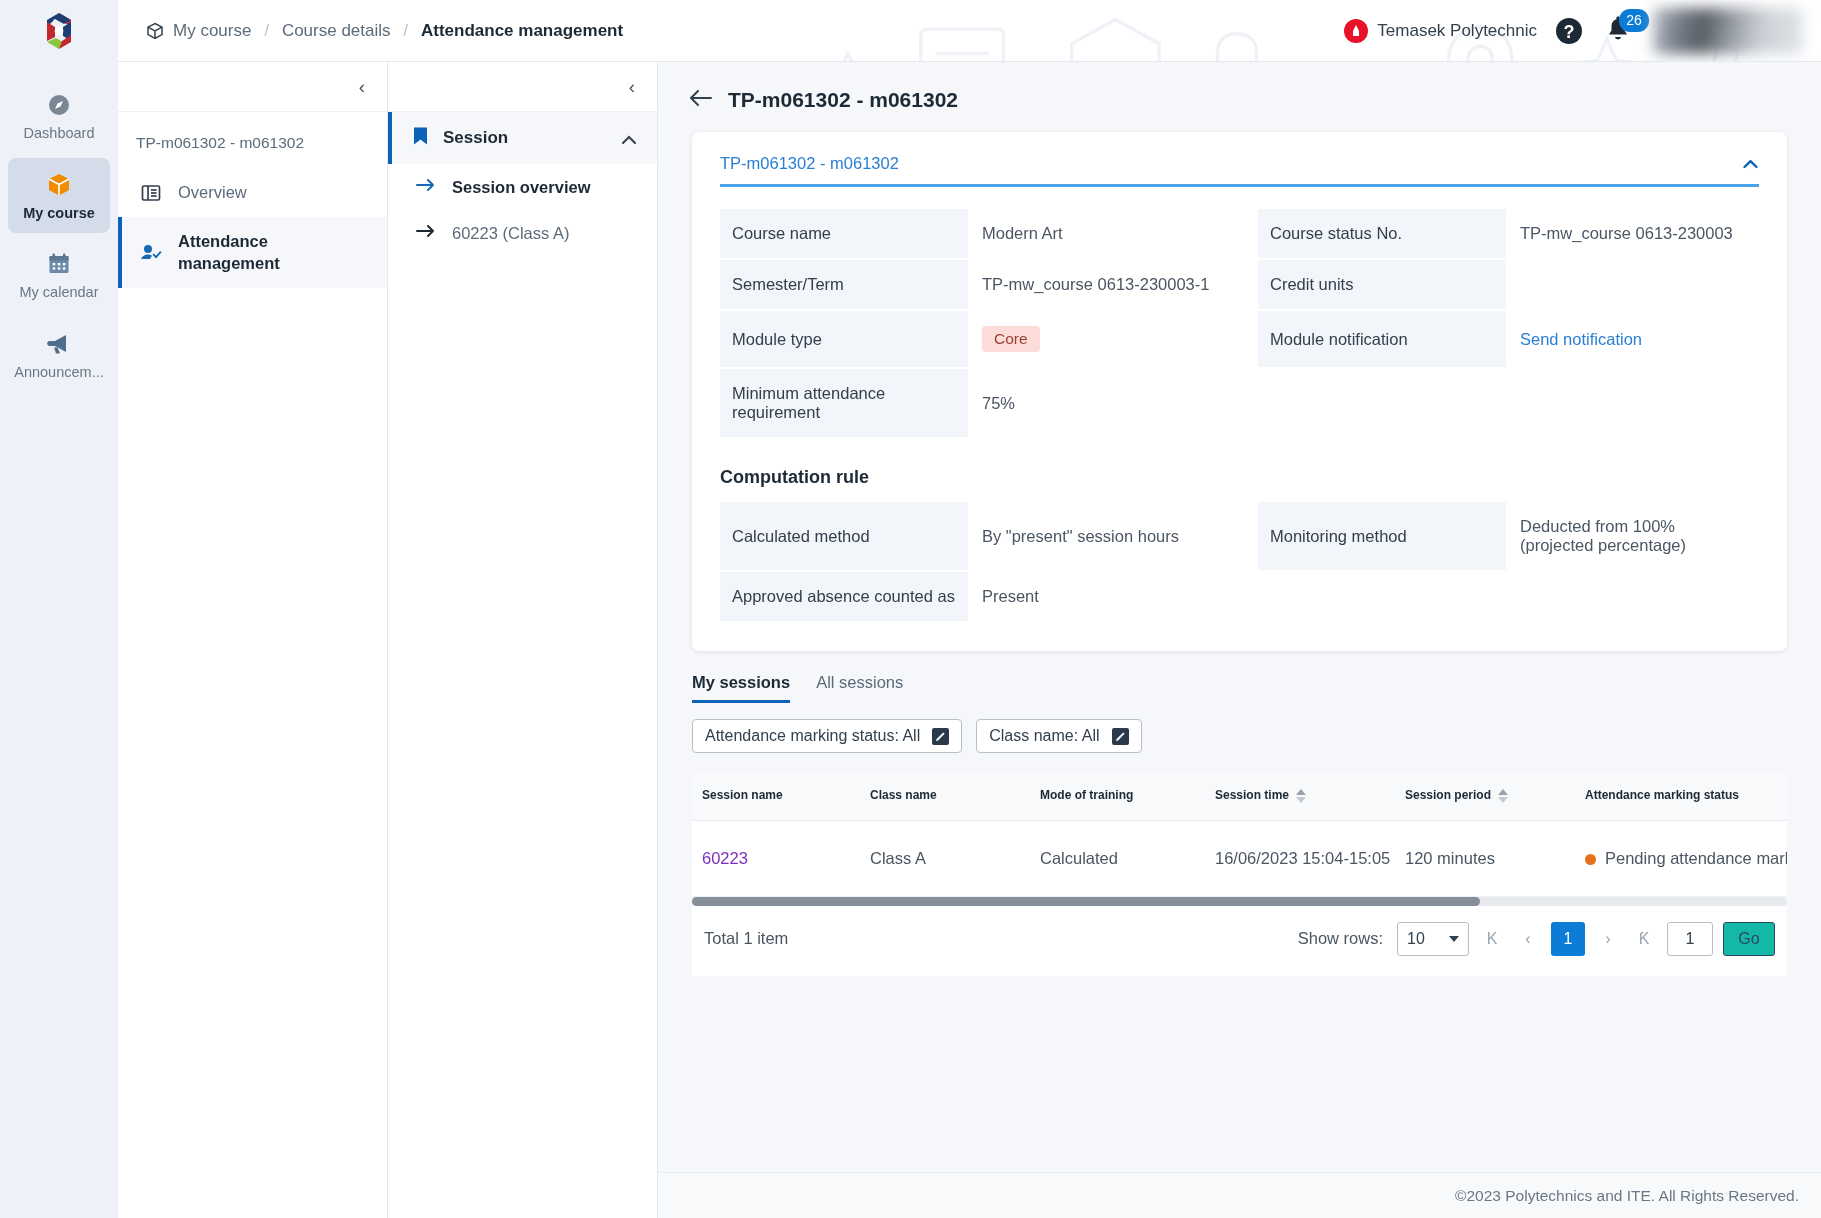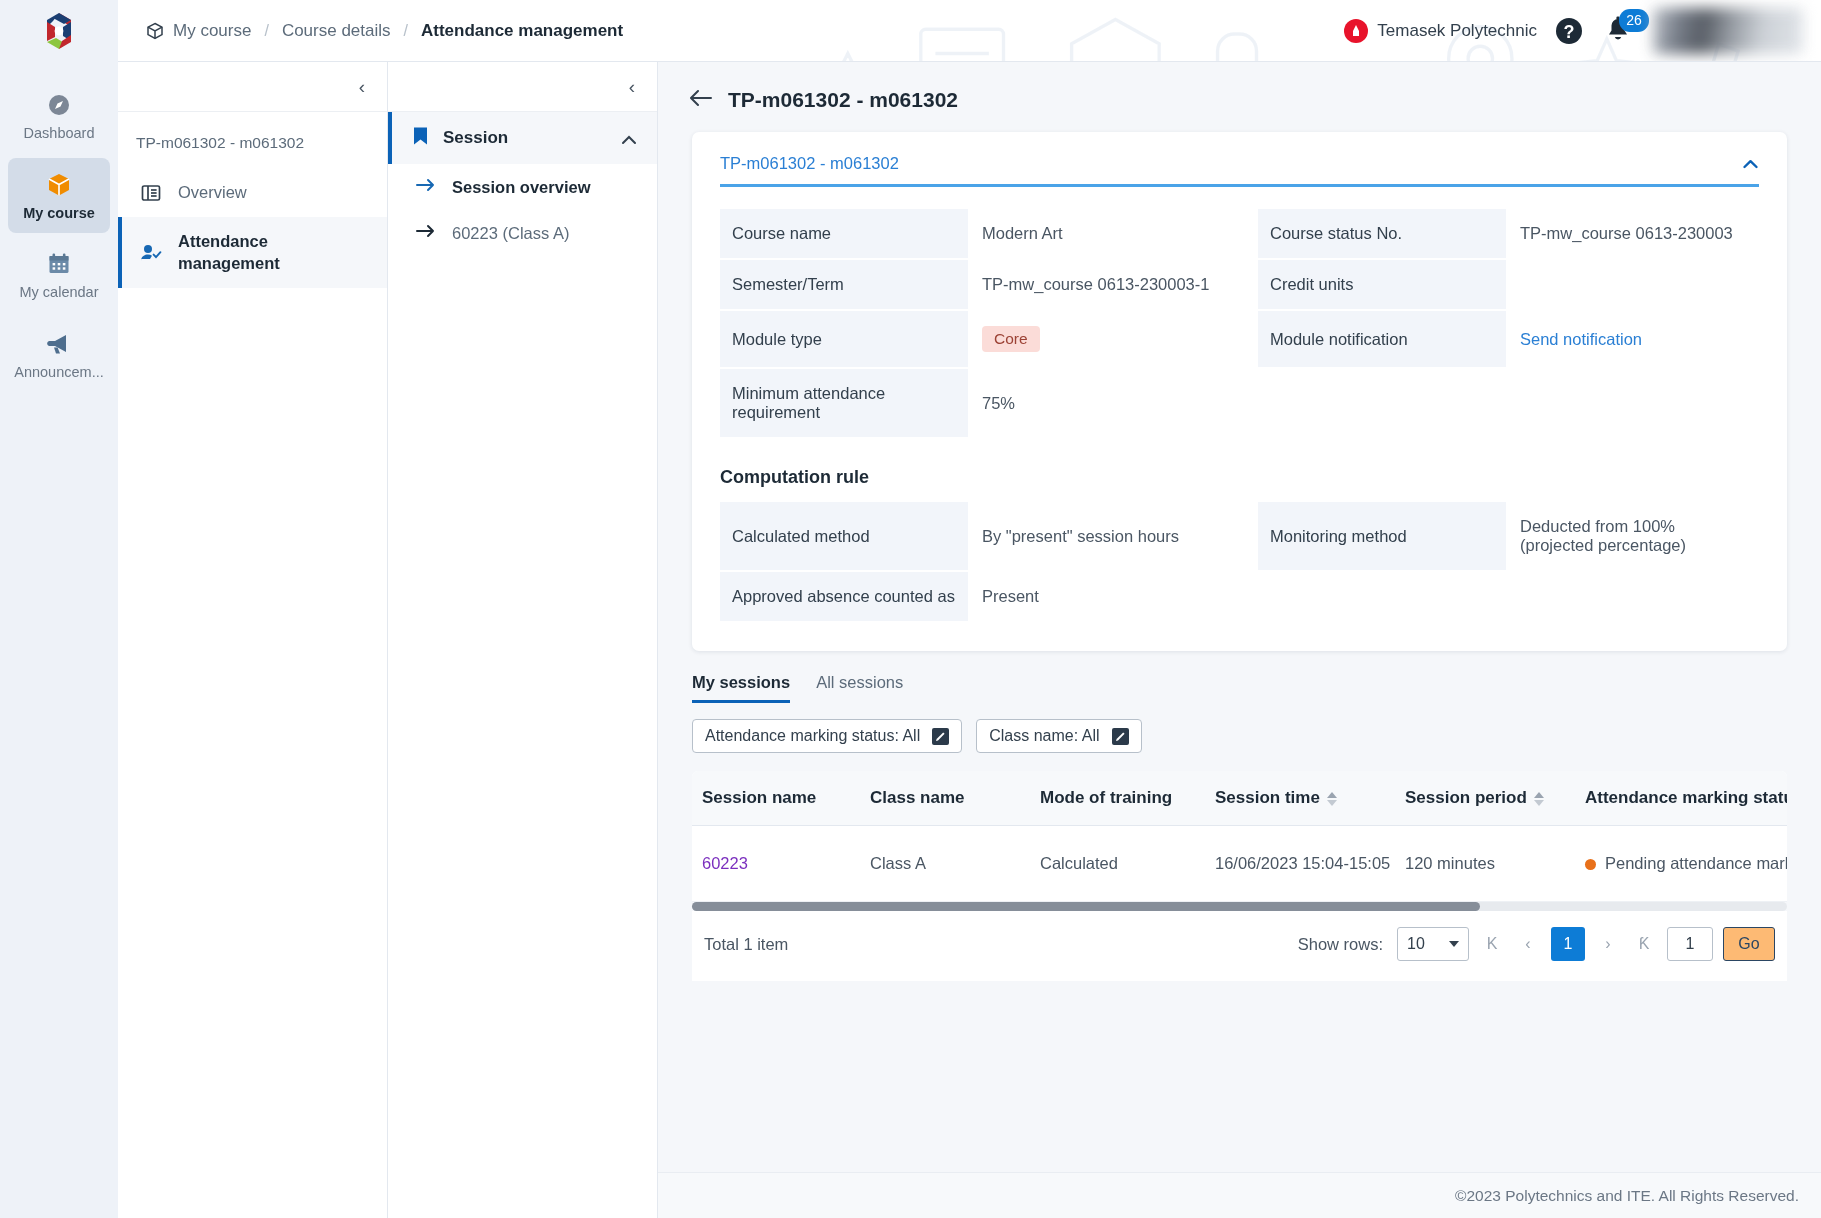--- a/index.html
+++ b/index.html
@@ -98,21 +98,21 @@
   .tab.sel { color:#1d2a36; font-weight:bold; border-bottom:3px solid #0b62b7; }
   .filters { display:flex; gap:14px; padding:16px 52px 0 34px; }
   .chip { display:flex; align-items:center; gap:12px; border:1px solid #b7c0ca; background:#fff;
           border-radius:4px; padding:7px 12px; font-size:16px; color:#33404d; cursor:pointer; }
   .chip-ico { width:17px; height:17px; background:#2b3a4a; color:#fff; font-size:11px;
               display:flex; align-items:center; justify-content:center; border-radius:2px; }
 
   
   .tbl-wrap { margin:18px 34px 0 34px; background:#fff; border-radius:6px 6px 0 0; overflow:hidden; }
   table { border-collapse:collapse; width:1240px; table-layout:fixed; }
-  th { background:#f7f9fb; text-align:left; font-size:17px; font-weight:bold; color:#1d2a36;
+  th { background:#f7f9fb; text-align:left; font-size:12px; font-weight:bold; color:#1d2a36;
        padding:17px 10px; border-bottom:1px solid #e3e8ef; white-space:nowrap; }
   td { padding:28px 10px; font-size:16.5px; color:#4a5663; border-bottom:1px solid #eef1f5; white-space:nowrap; }
   .sortico { display:inline-flex; flex-direction:column; gap:2px; margin-left:7px; vertical-align:middle; cursor:pointer; }
   .sortico i { display:block; width:0; height:0; border-left:5px solid transparent; border-right:5px solid transparent; }
   .sortico i.up { border-bottom:6px solid #9aa4b0; }
   .sortico i.dn { border-top:6px solid #c3cad2; }
   .cell-lnk { color:#7b2fbe; cursor:pointer; }
   .dot { display:inline-block; width:11px; height:11px; border-radius:50%; background:#e8701a; margin-right:9px; vertical-align:middle; }
 
   .hscroll { margin:0 34px; height:9px; background:#e7eaee; border-radius:5px; position:relative; }
@@ -124,21 +124,21 @@
   .showrows { font-size:16.5px; color:#4a5663; margin-right:4px; }
   .select { border:1px solid #b7c0ca; border-radius:3px; background:#fff; width:72px; height:34px;
             display:flex; align-items:center; justify-content:space-between; padding:0 9px; font-size:16px; cursor:pointer; }
   .caret { width:0;height:0;border-left:5px solid transparent;border-right:5px solid transparent;border-top:6px solid #33404d; }
   .pgbtn { min-width:26px; height:30px; display:flex; align-items:center; justify-content:center;
            font-size:16px; color:#9aa4b0; cursor:pointer; }
   .pgnum { width:34px; height:34px; background:#0d7cd6; color:#fff; display:flex; align-items:center;
            justify-content:center; border-radius:3px; font-size:16px; cursor:pointer; }
   .goinput { width:46px; height:34px; border:1px solid #b7c0ca; border-radius:3px; background:#fff;
              font-size:16px; color:#33404d; text-align:center; font-family:"Liberation Sans", sans-serif; }
-  .gobtn { width:52px; height:34px; border:1px solid #2b4663; border-radius:3px; background:#fdba74;
+  .gobtn { width:52px; height:34px; border:1px solid #2b4663; border-radius:3px; background:#14b8a6;
            font-size:16px; color:#2b4663; cursor:pointer; display:flex; align-items:center; justify-content:center; }
 
   .footer { height:46px; background:#f7f9fb; border-top:1px solid #e9edf2;
             display:flex; align-items:center; justify-content:flex-end; padding-right:22px; }
   .footer-tx { font-size:15.5px; color:#6b7785; }
 </style>
 </head>
 <body>
 
 <div class="app">

